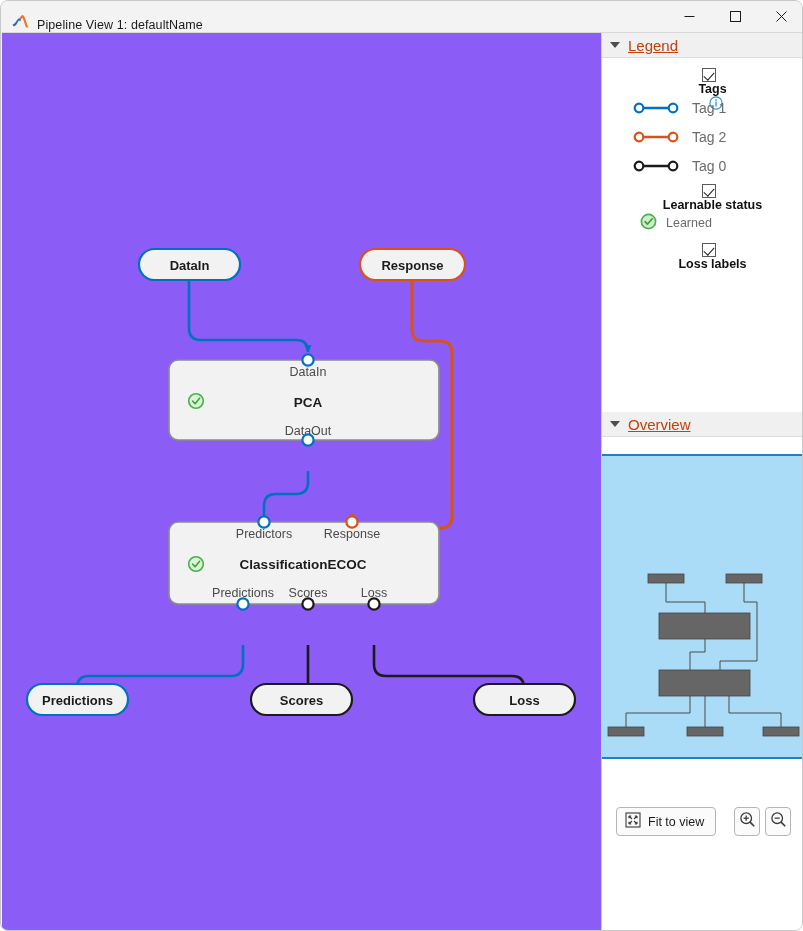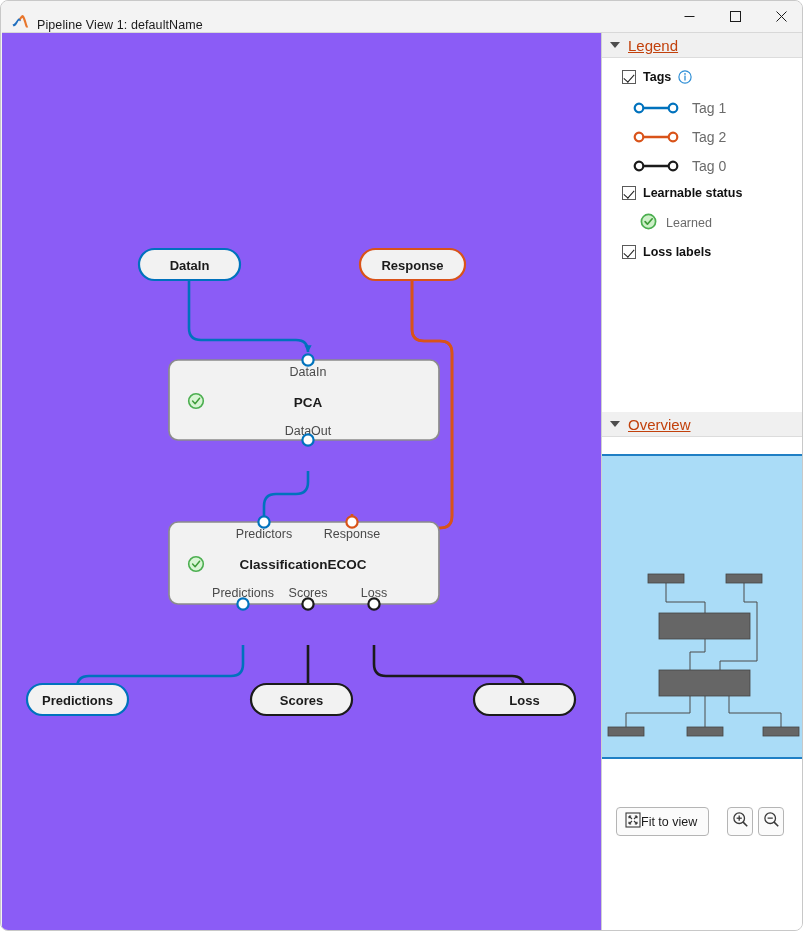--- a/index.html
+++ b/index.html
@@ -77,20 +77,21 @@
   .section-title {
     font-size: 15px; color: #c2410c; text-decoration: underline;
   }
 
   
   #legend-body { padding: 10px 0 0 0; background:#fff; }
   .lg-row {
     display: flex; align-items: center;
     padding-left: 20px; margin-bottom: 11px;
     height: 18px;
+    flex-direction: column;
   }
   .cb {
     width: 14px; height: 14px;
     border: 1px solid #5a5a5a;
     background: #fff;
     margin-right: 7px;
     position: relative;
     flex: none;
   }
   .cb::after {
@@ -139,21 +140,21 @@
   #fit-btn {
     margin-left: 14px;
     height: 29px;
     display: flex; align-items: center;
     padding: 0 11px 0 8px;
     border: 1px solid #b5b5b5;
     border-radius: 4px;
     background: #fbfbfb;
     font-size: 12.5px; color: #1b1b1b;
   }
-  .fit-label { }
+  .fit-label { margin-left: 7px; }
   .zbtn {
     width: 26px; height: 29px;
     border: 1px solid #b5b5b5;
     border-radius: 4px;
     background: #fbfbfb;
     display: flex; align-items: center; justify-content: center;
   }
   #zoom-in { margin-left: 18px; }
   #zoom-out { margin-left: 5px; }
 </style>

